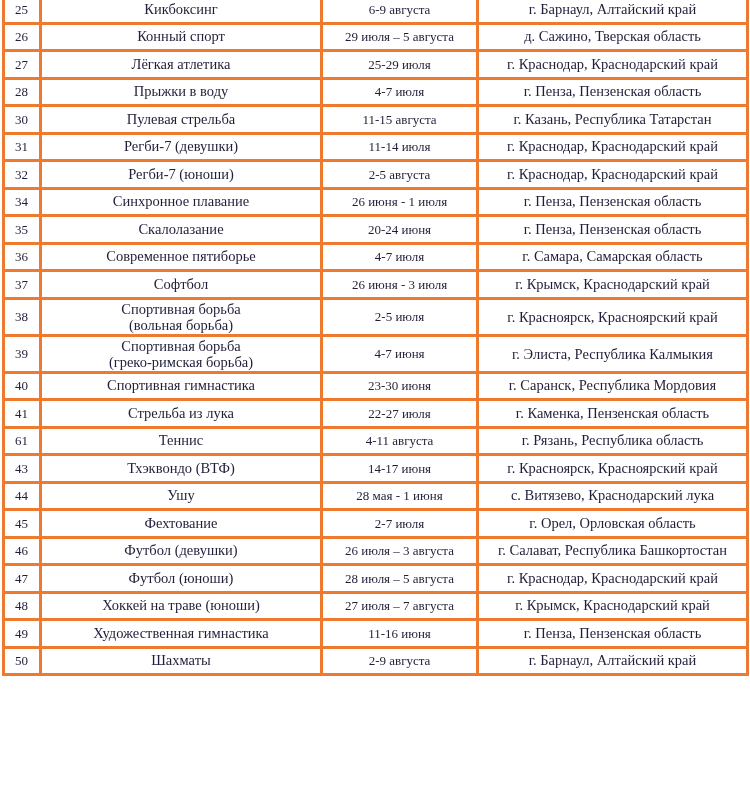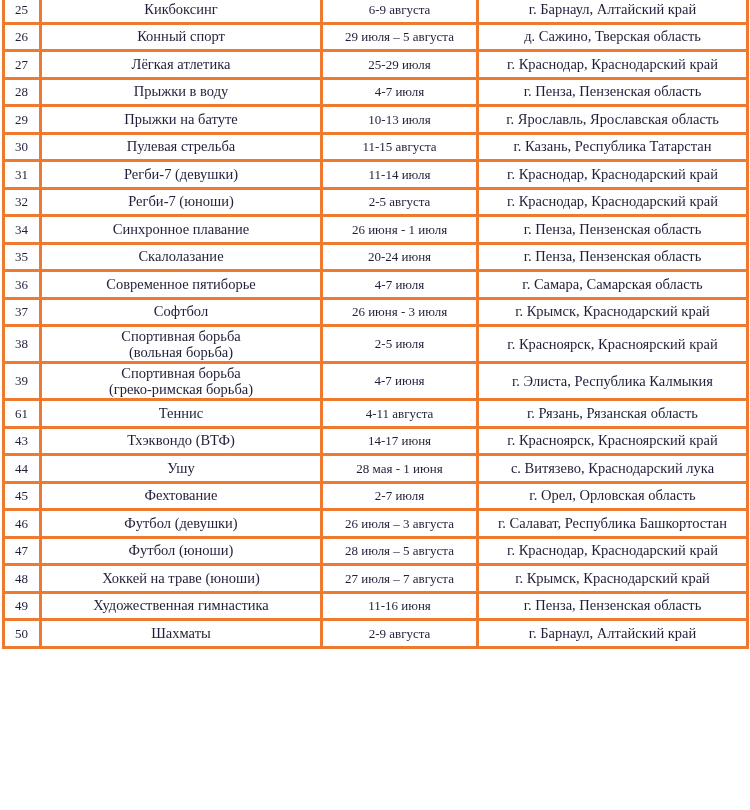--- a/index.html
+++ b/index.html
@@ -64,26 +64,20 @@
           <td class="date">25-29 июля</td>
           <td class="loc">г. Краснодар, Краснодарский край</td>
         </tr>
         <tr>
           <td class="num">28</td>
           <td class="sport">Прыжки в воду</td>
           <td class="date">4-7 июля</td>
           <td class="loc">г. Пенза, Пензенская область</td>
         </tr>
         <tr>
-          <td class="num">29</td>
-          <td class="sport">Прыжки на батуте</td>
-          <td class="date">10-13 июля</td>
-          <td class="loc">г. Ярославль, Ярославская область</td>
-        </tr>
-        <tr>
           <td class="num">30</td>
           <td class="sport">Пулевая стрельба</td>
           <td class="date">11-15 августа</td>
           <td class="loc">г. Казань, Республика Татарстан</td>
         </tr>
         <tr>
           <td class="num">31</td>
           <td class="sport">Регби-7 (девушки)</td>
           <td class="date">11-14 июля</td>
           <td class="loc">г. Краснодар, Краснодарский край</td>
@@ -130,24 +124,36 @@
         <tr class="tall">
           <td class="num">39</td>
           <td class="sport">
             <div>Спортивная борьба</div>
             <div>(греко-римская борьба)</div>
           </td>
           <td class="date">4-7 июня</td>
           <td class="loc">г. Элиста, Республика Калмыкия</td>
         </tr>
         <tr>
+          <td class="num">40</td>
+          <td class="sport">Спортивная гимнастика</td>
+          <td class="date">23-30 июня</td>
+          <td class="loc">г. Саранск, Республика Мордовия</td>
+        </tr>
+        <tr>
+          <td class="num">41</td>
+          <td class="sport">Стрельба из лука</td>
+          <td class="date">22-27 июля</td>
+          <td class="loc">г. Каменка, Пензенская область</td>
+        </tr>
+        <tr>
           <td class="num">61</td>
           <td class="sport">Теннис</td>
           <td class="date">4-11 августа</td>
-          <td class="loc">г. Рязань, Рязанская область</td>
+          <td class="loc">г. Рязань, Республика область</td>
         </tr>
         <tr>
           <td class="num">43</td>
           <td class="sport">Тхэквондо (ВТФ)</td>
           <td class="date">14-17 июня</td>
           <td class="loc">г. Красноярск, Красноярский край</td>
         </tr>
         <tr>
           <td class="num">44</td>
           <td class="sport">Ушу</td>

